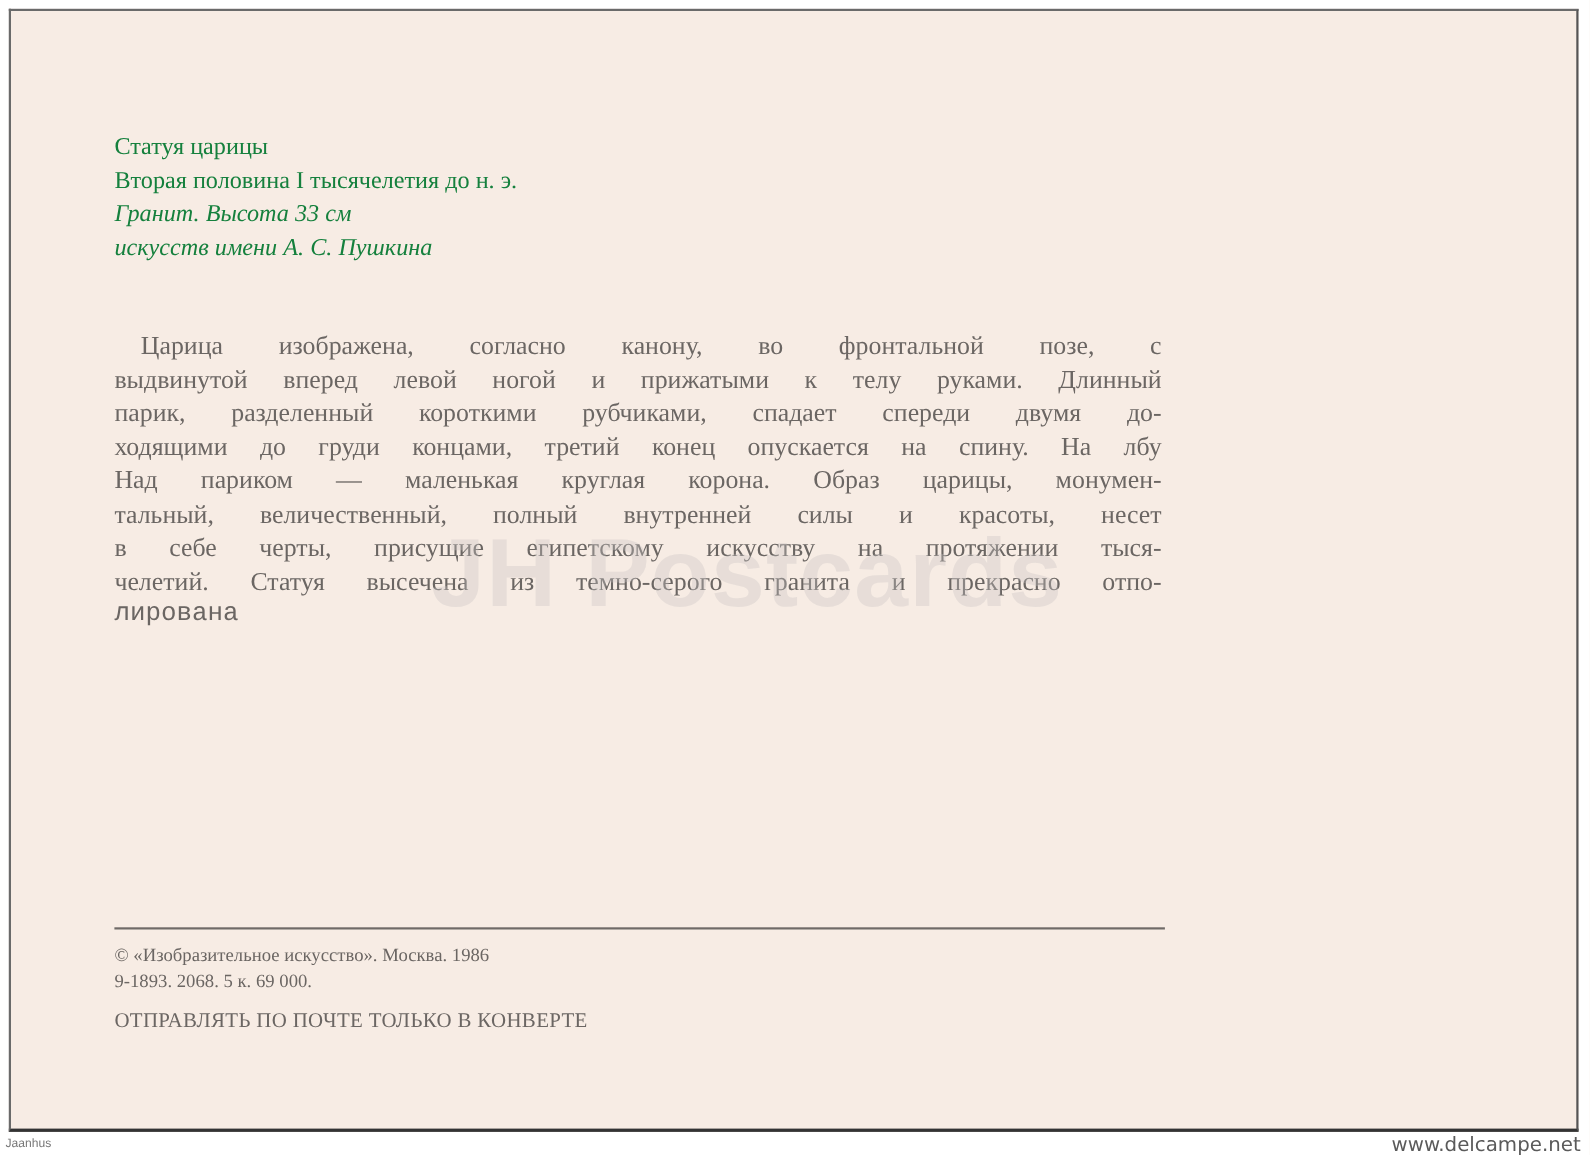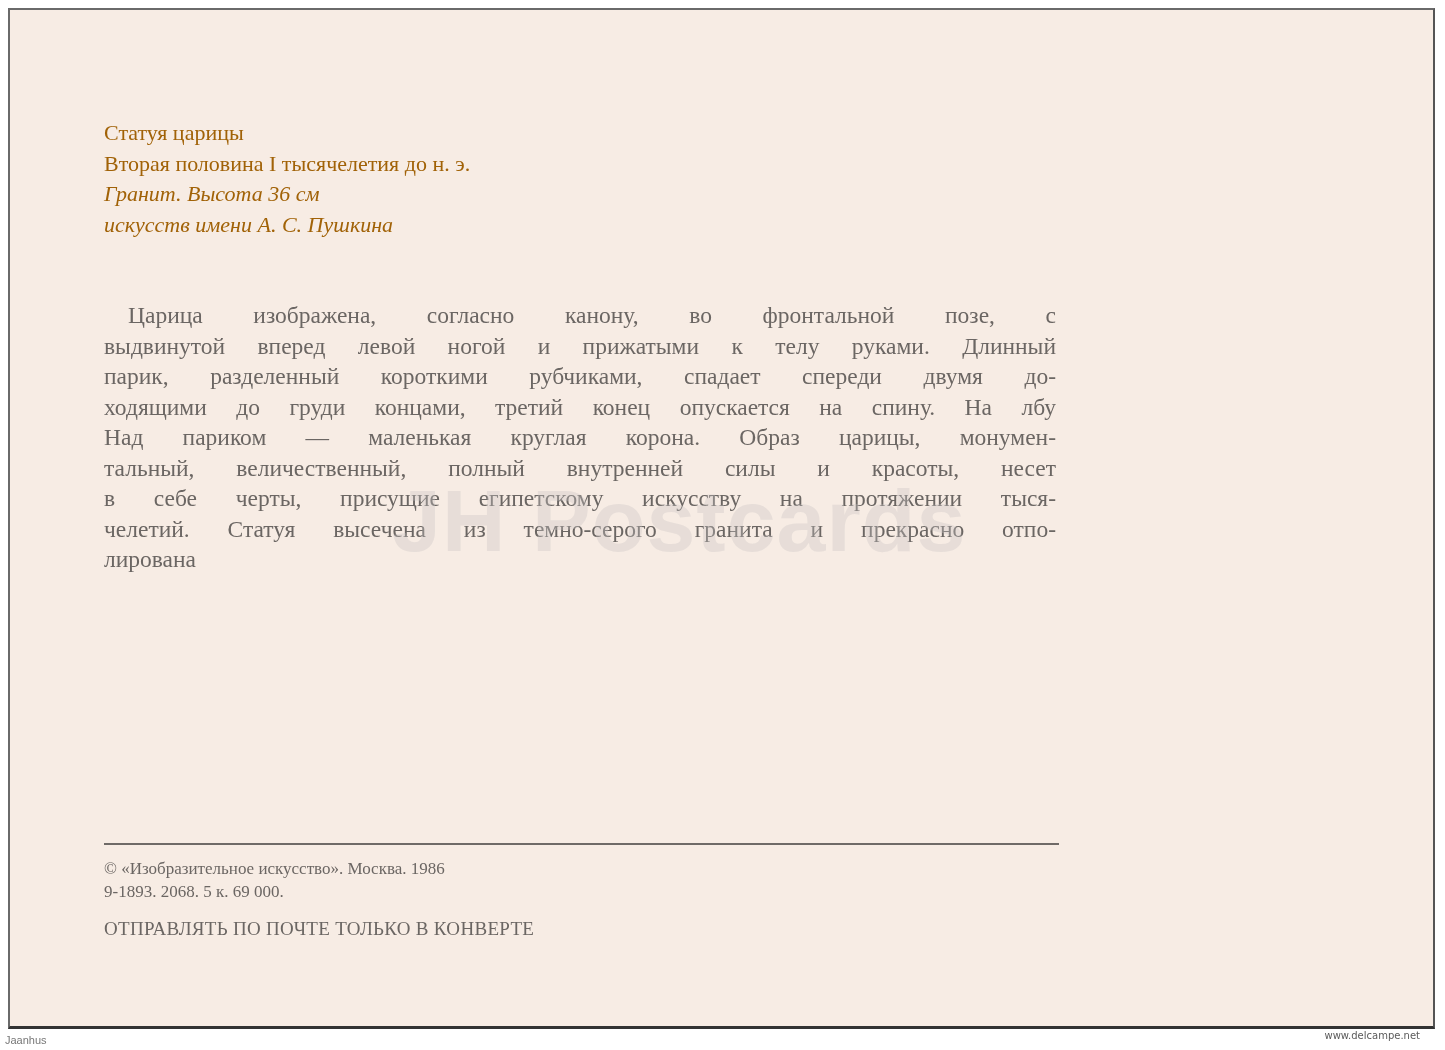--- a/index.html
+++ b/index.html
@@ -24,21 +24,21 @@
       border-top: 2px solid #6a6a6a;
       border-left: 2px solid #6a6a6a;
       border-right: 2px solid #555555;
       border-bottom: 3px solid #333333;
       box-sizing: border-box;
     }
     .caption {
       position: absolute;
       left: 104px;
       top: 118px;
-      color: #a16207;
+      color: #15803d;
       font-size: 22px;
       line-height: 30.5px;
     }
     .caption .line { white-space: nowrap; }
     .caption .italic { font-style: italic; }
     .body-text {
       position: absolute;
       left: 104px;
       top: 284px;
       width: 952px;
@@ -48,21 +48,21 @@
       text-align: justify;
       text-align-last: left;
     }
     .body-text .bline {
       display: block;
       text-align: justify;
       text-align-last: justify;
       white-space: nowrap;
     }
     .body-text .bline.first { text-indent: 24px; margin-top: 16px; }
-    .body-text .bline.last { text-align-last: left; }
+    .body-text .bline.last { text-align-last: left; font-family: Liberation Mono, monospace; }
     .watermark {
       position: absolute;
       left: 392px;
       top: 470px;
       font-family: "Liberation Sans", sans-serif;
       font-weight: bold;
       font-size: 88px;
       color: rgba(200, 195, 195, 0.35);
       letter-spacing: 1px;
       white-space: nowrap;
@@ -98,37 +98,37 @@
       position: absolute;
       left: 5px;
       top: 1034px;
       font-family: "Liberation Sans", sans-serif;
       font-size: 11px;
       color: #777777;
       text-align: center;
     }
     .footer-right {
       position: absolute;
-      right: 25px;
+      right: 8px;
       top: 1030px;
       font-family: "DejaVu Sans", sans-serif;
-      font-size: 10px;
+      font-size: 18px;
       color: #5a5a5a;
     }
   </style>
 </head>
 <body>
 
 <div class="card">
 </div>
 
 <div class="caption">
   <div class="line">Статуя царицы</div>
   <div class="line">Вторая половина I тысячелетия до н.  э.</div>
-  <div class="line italic">Гранит. Высота 36 см</div>
+  <div class="line italic">Гранит. Высота 33 см</div>
   <div class="line italic">искусств имени А.  С.  Пушкина</div>
 </div>
 
 <div class="body-text">
   <span class="bline first">Царица изображена, согласно канону, во фронтальной позе, с</span>
   <span class="bline">выдвинутой вперед левой ногой и прижатыми к телу руками. Длинный</span>
   <span class="bline">парик, разделенный короткими рубчиками, спадает спереди двумя до-</span>
   <span class="bline">ходящими до груди концами, третий конец опускается на спину. На лбу</span>
   <span class="bline">Над париком — маленькая круглая корона. Образ царицы, монумен-</span>
   <span class="bline">тальный, величественный, полный внутренней силы и красоты, несет</span>

